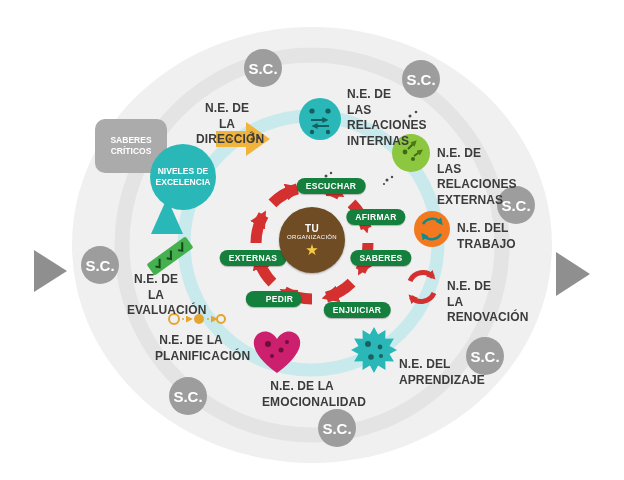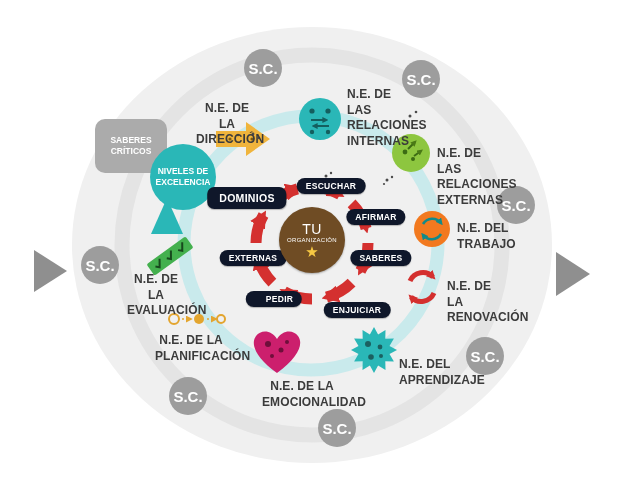--- a/index.html
+++ b/index.html
@@ -3,37 +3,37 @@
 <meta charset="utf-8">
 <title>Diagram</title>
 <style>
   html,body{margin:0;padding:0;background:#ffffff;font-family:"Liberation Sans",sans-serif;}
   .canvas{position:relative;width:624px;height:480px;background:#ffffff;overflow:hidden;}
   .bg-svg{position:absolute;left:0;top:0;z-index:1;}
   .overlay{position:absolute;left:0;top:0;width:624px;height:480px;z-index:2;}
 
   .nlabel{position:absolute;font-size:12px;font-weight:bold;color:#3b3b3b;line-height:1.3;
           white-space:pre-line;letter-spacing:.1px;}
-  .pill{position:absolute;transform:translate(-50%,-50%);background:#0f172a;color:#fff;
+  .pill{position:absolute;transform:translate(-50%,-50%);background:#15803d;color:#fff;
         font-weight:bold;font-size:8.5px;padding:3px 9px;border-radius:10px;
         box-shadow:0 1px 1px rgba(0,0,0,.25);letter-spacing:.3px;white-space:nowrap;text-align:center;}
   .pill.big{font-size:10.5px;padding:5px 12px;border-radius:7px;}
   .sc-badge{position:absolute;transform:translate(-50%,-50%);width:38px;height:38px;border-radius:50%;
             background:#9d9d9d;color:#fff;font-size:15px;font-weight:bold;
             display:flex;align-items:center;justify-content:center;}
   .saberes{position:absolute;left:95px;top:119px;width:72px;padding:16px 0;background:#ababab;
            border-radius:10px;color:#fff;font-size:8.5px;font-weight:bold;text-align:center;
            white-space:pre-line;line-height:1.3;}
   .niveles{position:absolute;left:150px;top:144px;width:66px;height:66px;border-radius:50%;
            background:#2ab7b7;color:#fff;font-size:8.5px;font-weight:bold;display:flex;
            align-items:center;justify-content:center;text-align:center;white-space:pre-line;line-height:1.25;}
   .org{position:absolute;left:279px;top:207px;width:66px;height:66px;border-radius:50%;
        background:#6f4c24;color:#fff;display:flex;flex-direction:column;align-items:center;
        justify-content:center;line-height:1.15;box-shadow:0 1px 2px rgba(0,0,0,.3);}
-  .org .t1{font-size:14px;font-weight:normal;letter-spacing:.4px;}
+  .org .t1{font-size:10px;font-weight:bold;letter-spacing:.4px;}
   .org .t2{font-size:6px;letter-spacing:.3px;}
   .org .star{color:#f7c843;font-size:15px;line-height:1;margin-top:1px;}
 </style>
 </head>
 <body>
 
 <div class="canvas">
 
   <svg class="bg-svg" width="624" height="480" viewBox="0 0 624 480">
     <defs>
@@ -167,21 +167,20 @@
     <div class="sc-badge" style="left:421px;top:79px;">S.C.</div>
     <div class="sc-badge" style="left:516px;top:205px;">S.C.</div>
     <div class="sc-badge" style="left:485px;top:356px;">S.C.</div>
     <div class="sc-badge" style="left:337px;top:428px;">S.C.</div>
     <div class="sc-badge" style="left:188px;top:396px;">S.C.</div>
     <div class="sc-badge" style="left:100px;top:265px;">S.C.</div>
 
     <div class="niveles">NIVELES DE
 EXCELENCIA</div>
 
-    <div class="pill big" style="left:247px;top:198px;">DOMINIOS</div>
 
     <div class="pill" style="left:331px;top:186px;">ESCUCHAR</div>
     <div class="pill" style="left:376px;top:217px;">AFIRMAR</div>
     <div class="pill" style="left:381px;top:258px;">SABERES</div>
     <div class="pill" style="left:357px;top:310px;">ENJUICIAR</div>
     <div class="pill" style="left:274px;top:299px;padding-left:20px;">PEDIR</div>
     <div class="pill" style="left:253px;top:258px;">EXTERNAS</div>
 
     <div class="org">
       <span class="t1">TU</span>

